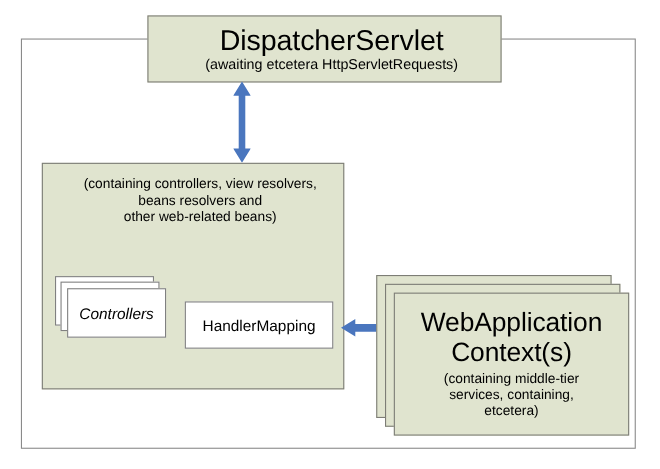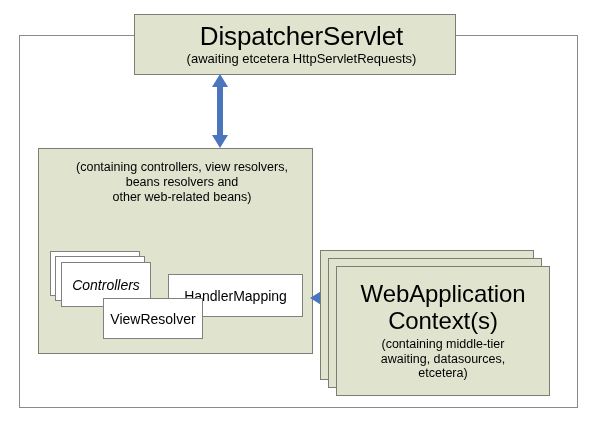--- a/index.html
+++ b/index.html
@@ -103,21 +103,21 @@
     align-items: center;
     justify-content: flex-start;
     padding-top: 7px;
   }
   #web-application-context-box .title { font-size: 25px; }
   #web-application-context-box .subtitle { font-size: 12.5px; margin-top: 4px; }
 
   
   #root-context-stack {
     position: absolute;
-    left: 320px;
+    left: 342px;
     top: 250px;
     width: 230px;
     height: 148px;
   }
   #root-context-stack .olive-ghost.l1 { left: 0;  top: 0;  width: 214px; height: 130px; }
   #root-context-stack .olive-ghost.l2 { left: 8px; top: 8px; width: 214px; height: 130px; }
   #root-context-box {
     left: 16px;
     top: 16px;
     width: 214px;
@@ -186,33 +186,32 @@
   </div>
 
   <div id="controllers-stack">
     <div class="stack-ghost g1"></div>
     <div class="stack-ghost g2"></div>
     <div class="white-box" id="controllers-box">Controllers</div>
   </div>
 
   <div class="white-box" id="handler-mapping-box">HandlerMapping</div>
 
-  <div class="white-box" id="view-resolver-box">ViewResolver</div>
 
   <div class="arrow-horizontal">
     <svg width="56" height="20" viewBox="0 0 56 20" xmlns="http://www.w3.org/2000/svg">
       <polygon points="0,10 13,2 13,6.5 43,6.5 43,2 56,10 43,18 43,13.5 13,13.5 13,18" fill="#4a76be"></polygon>
     </svg>
   </div>
 
   <div id="root-context-stack">
     <div class="olive-ghost l1"></div>
     <div class="olive-ghost l2"></div>
     <div class="olive-box" id="root-context-box">
       <div class="title">WebApplication
 Context(s)</div>
       <div class="subtitle">(containing middle-tier
-awaiting, datasources,
+services, containing,
 etcetera)</div>
     </div>
   </div>
 
 </div>
 
 </body></html>

